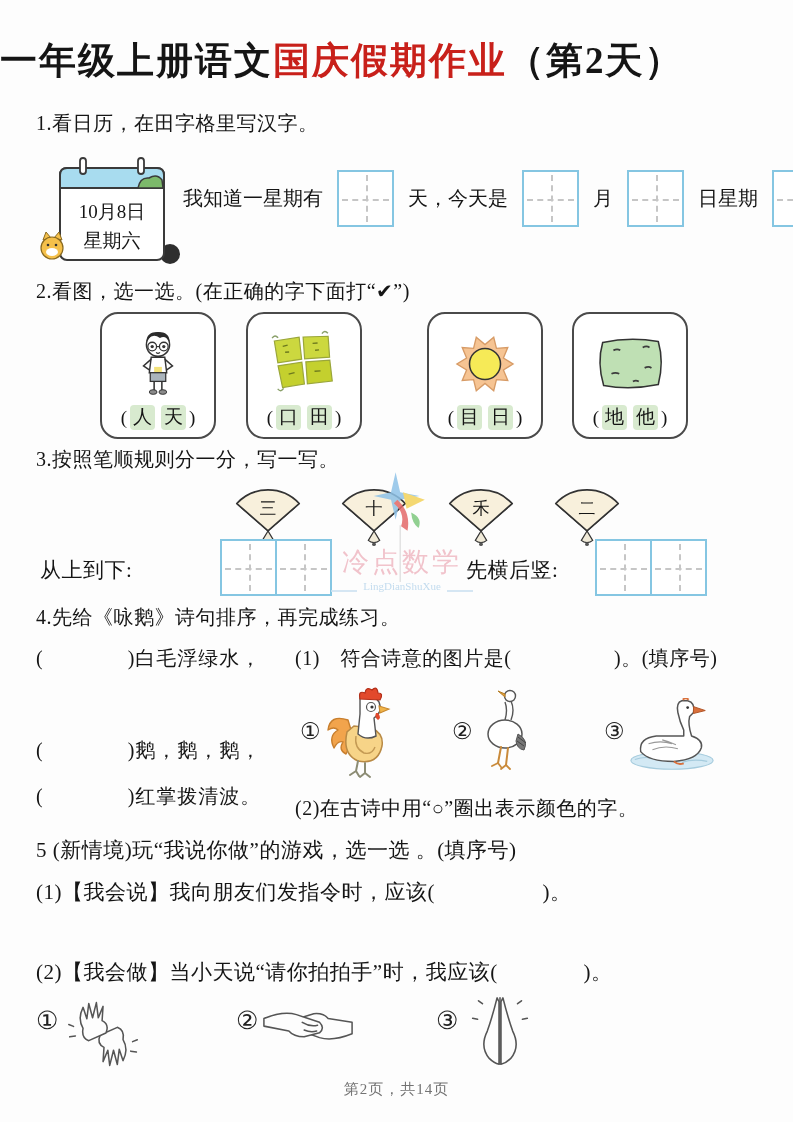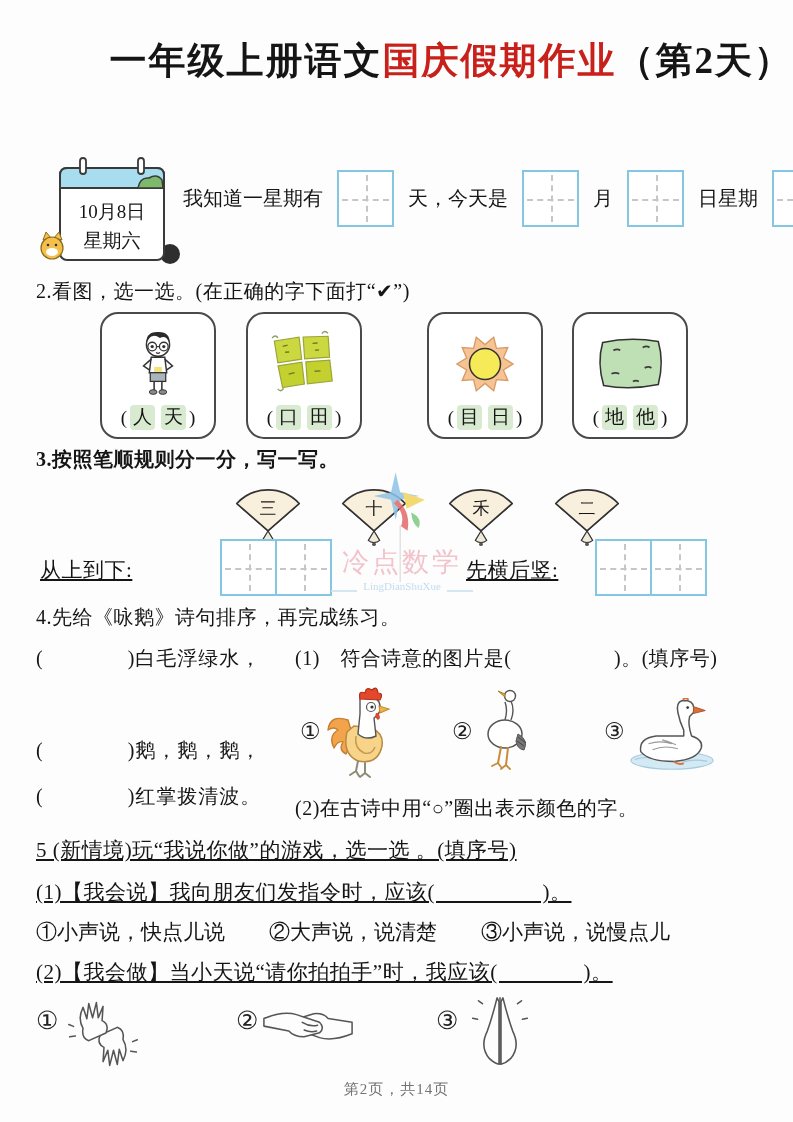--- a/index.html
+++ b/index.html
@@ -1,23 +1,23 @@
 <!DOCTYPE html>
 <html><head>
 <meta charset="utf-8">
 <style>
   html,body{margin:0;padding:0;background:#e9e9e9;}
   .page{position:relative;width:793px;height:1122px;margin:0 auto;background:#fdfdfd;
         font-family:"Liberation Serif","DejaVu Serif",serif;color:#151515;overflow:hidden;}
   .abs{position:absolute;white-space:nowrap;}
-  .title{position:absolute;top:36px;left:0;width:100%;text-align:right;
+  .title{position:absolute;top:36px;left:0;width:100%;text-align:left;
          font-size:37px;font-weight:900;letter-spacing:2px;}
   .title .red{color:#c8201a;}
   .h{font-size:20px;letter-spacing:.5px;}
-  .h21{font-size:21px;letter-spacing:.5px;text-decoration:underline;}
+  .h21{font-size:21px;letter-spacing:.5px;}
   
   .tzg{width:57px;height:57px;border:2px solid #85c6e2;background:#fff;position:relative;flex:0 0 auto;box-sizing:border-box;}
   .tzg::before{content:"";position:absolute;top:3px;bottom:3px;left:50%;border-left:2px dashed #c6c6c6;}
   .tzg::after{content:"";position:absolute;left:3px;right:3px;top:50%;border-top:2px dashed #c6c6c6;}
   .sentence{position:absolute;left:183px;top:170px;display:flex;align-items:center;gap:14px;font-size:20px;white-space:nowrap;}
   .card{position:absolute;top:312px;width:116px;height:127px;border:2px solid #4a4a4a;border-radius:18px;
         background:#fff;display:flex;flex-direction:column;align-items:center;justify-content:space-between;
         padding:8px 2px 7px;box-sizing:border-box;}
   .pic{flex:1;display:flex;align-items:center;justify-content:center;}
   .opts{font-size:19px;display:flex;align-items:center;}
@@ -37,20 +37,21 @@
 </style>
 </head>
 <body>
 
 <div class="page">
 
   <div class="title">
     <span>一年级上册语文</span><span class="red">国庆假期作业</span><span>（第2天）</span>
   </div>
 
+  <div class="abs h" style="left:36px;top:110px;">1.看日历，在田字格里写汉字。</div>
 
   <svg class="abs" style="left:38px;top:148px;" width="150" height="122" viewBox="0 0 150 122">
     <circle cx="132" cy="106" r="10" fill="#2e2e2e"></circle>
     <rect x="22" y="20" width="104" height="92" rx="7" fill="#fff" stroke="#3a3a3a" stroke-width="2"></rect>
     <path d="M22,40 L126,40 L126,27 Q126,20 119,20 L29,20 Q22,20 22,27 Z" fill="#a8dcef" stroke="#3a3a3a" stroke-width="2"></path>
     <path d="M100,40 Q102,29 111,30 Q119,25 124,32 L125,40 Z" fill="#7cb96a" stroke="#3a3a3a" stroke-width="1.5"></path>
     <rect x="42" y="10" width="6" height="16" rx="3" fill="#fff" stroke="#3a3a3a" stroke-width="1.8"></rect>
     <rect x="100" y="10" width="6" height="16" rx="3" fill="#fff" stroke="#3a3a3a" stroke-width="1.8"></rect>
     <text x="74" y="70" text-anchor="middle" font-size="19" fill="#151515">10月8日</text>
     <text x="74" y="99" text-anchor="middle" font-size="19" fill="#151515">星期六</text>
@@ -150,21 +151,21 @@
       </svg>
     </div>
     <div class="opts">
       <span>(</span>
       <span class="opt">地</span>
       <span class="opt">他</span>
       <span>)</span>
     </div>
   </div>
 
-  <div class="abs h" style="left:36px;top:446px;font-weight:bold;">3.按照笔顺规则分一分，写一写。</div>
+  <div class="abs h" style="left:36px;top:446px;">3.按照笔顺规则分一分，写一写。</div>
 
   <svg class="fan" style="left:224px;" width="88" height="70" viewBox="0 0 92 74">
     <path d="M46,56 L13,27 A45,45 0 0 1 79,27 Z" fill="#f8f0dc" stroke="#333" stroke-width="1.8" stroke-linejoin="round"></path>
     <path d="M46,56 L17,31 M46,56 L75,31" stroke="#333" stroke-width="1" fill="none"></path>
     <path d="M46,56 L40,66 A8,7 0 0 0 52,66 Z" fill="#f0ead8" stroke="#333" stroke-width="1.3"></path>
     <circle cx="46" cy="70" r="2" fill="#555"></circle>
     <text x="46" y="38" text-anchor="middle" font-size="18" fill="#151515">三</text>
   </svg>
   <svg class="fan" style="left:330px;" width="88" height="70" viewBox="0 0 92 74">
     <path d="M46,56 L13,27 A45,45 0 0 1 79,27 Z" fill="#f8f0dc" stroke="#333" stroke-width="1.8" stroke-linejoin="round"></path>
@@ -257,25 +258,20 @@
     <circle cx="62" cy="9" r="1.4" fill="#333"></circle>
     <path d="M22,46 Q34,42 46,46 M26,52 Q38,47 52,51 M36,42 Q44,44 50,47" stroke="#999" stroke-width="1.1" fill="none"></path>
     <path d="M48,64 Q52,68 58,66" stroke="#d9703c" stroke-width="2" fill="none"></path>
   </svg>
 
   <div class="abs h" style="left:295px;top:795px;">(2)在古诗中用“○”圈出表示颜色的字。</div>
 
   <div class="abs h21" style="left:36px;top:836px;">5 (新情境)玩“我说你做”的游戏，选一选 。(填序号)</div>
   <div class="abs h21" style="left:36px;top:878px;">(1)【我会说】我向朋友们发指令时，应该(　　　　　)。</div>
 
-  <div class="optrow">
-    <span>①小声说，快点儿说</span>
-    <span>②大声说，说清楚</span>
-    <span>③小声说，说慢点儿</span>
-  </div>
 
   <div class="abs h21" style="left:36px;top:958px;">(2)【我会做】当小天说“请你拍拍手”时，我应该(　　　　)。</div>
 
   <div class="gnum" style="left:36px;top:1006px;">①</div>
   <svg class="abs" style="left:64px;top:994px;" width="80" height="80" viewBox="0 0 84 84">
     <g fill="#fdfdfd" stroke="#555" stroke-width="1.6" stroke-linejoin="round" stroke-linecap="round">
       <path d="M62,48 Q68,58 62,70 L58,58 L56,74 L52,59 L48,75 L46,59 L41,71 L42,56 Q34,52 38,43 L56,35 Q64,38 62,48 Z"></path>
       <path d="M20,36 Q14,26 20,14 L24,26 L26,10 L30,25 L34,9 L36,25 L41,13 L40,28 Q48,32 44,41 L26,49 Q18,46 20,36 Z"></path>
       <path d="M10,34 L5,32 M12,44 L6,45 M72,50 L77,48 M70,60 L76,61" fill="none"></path>
     </g>

